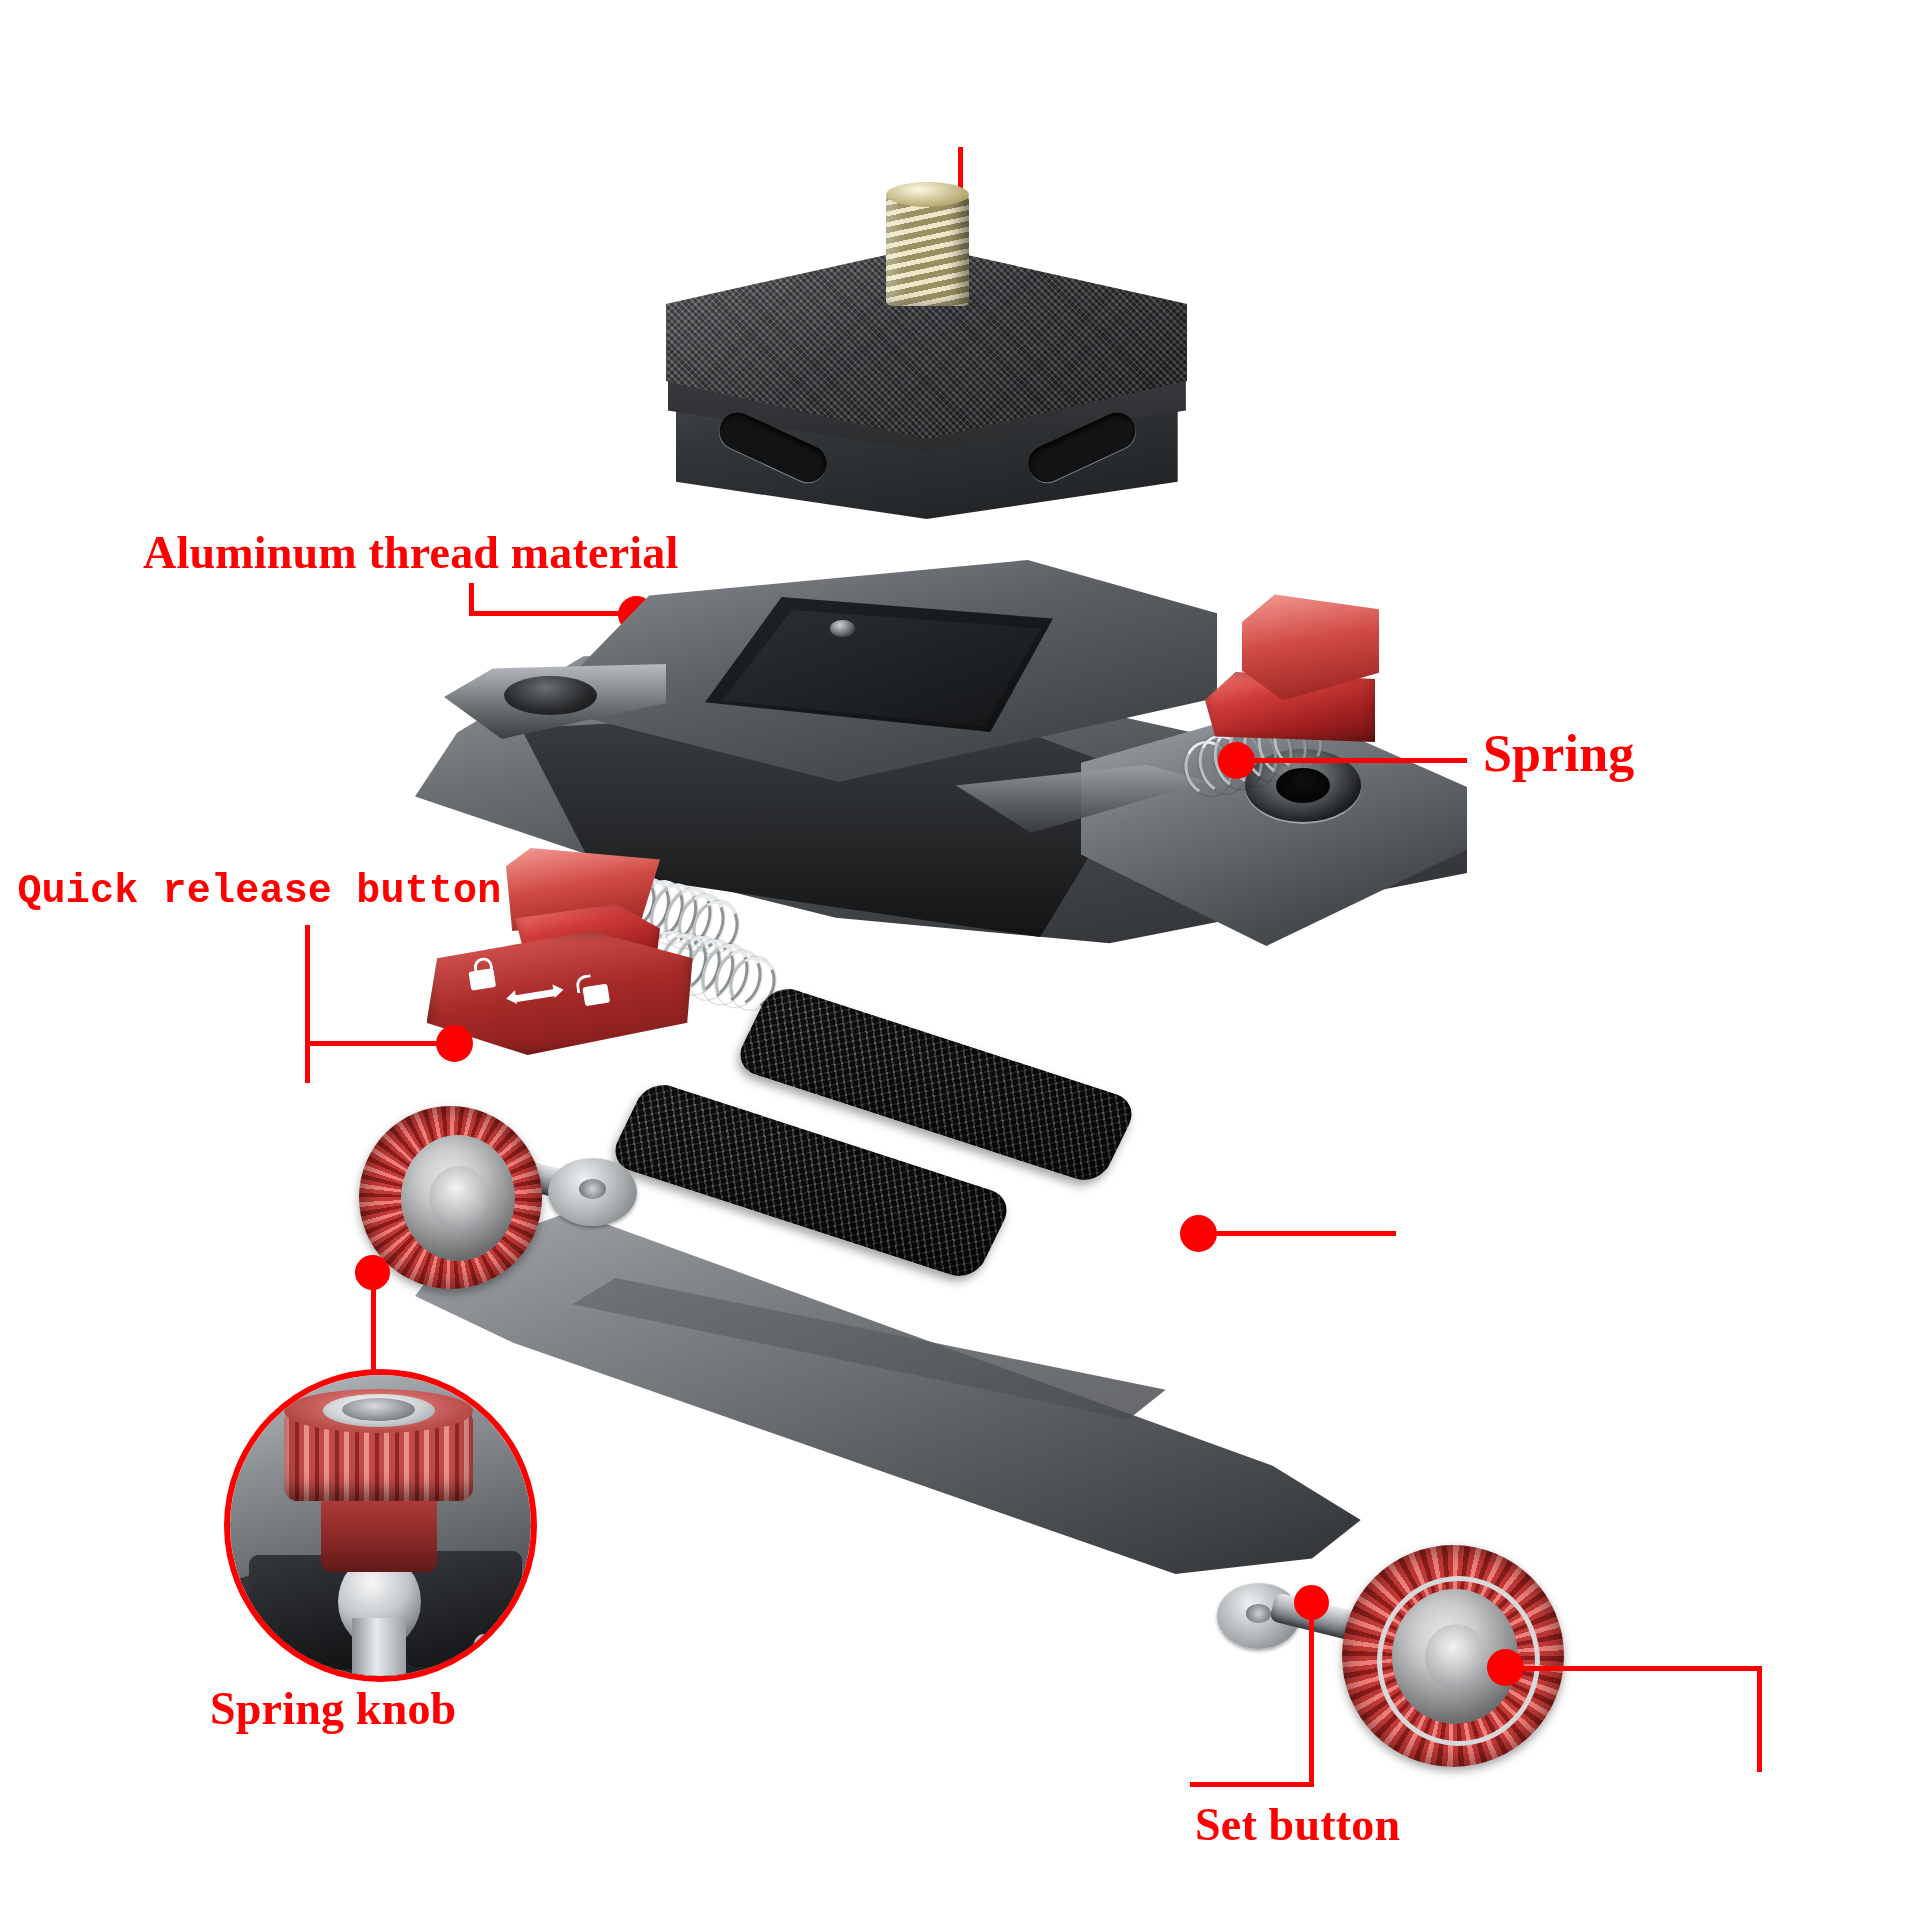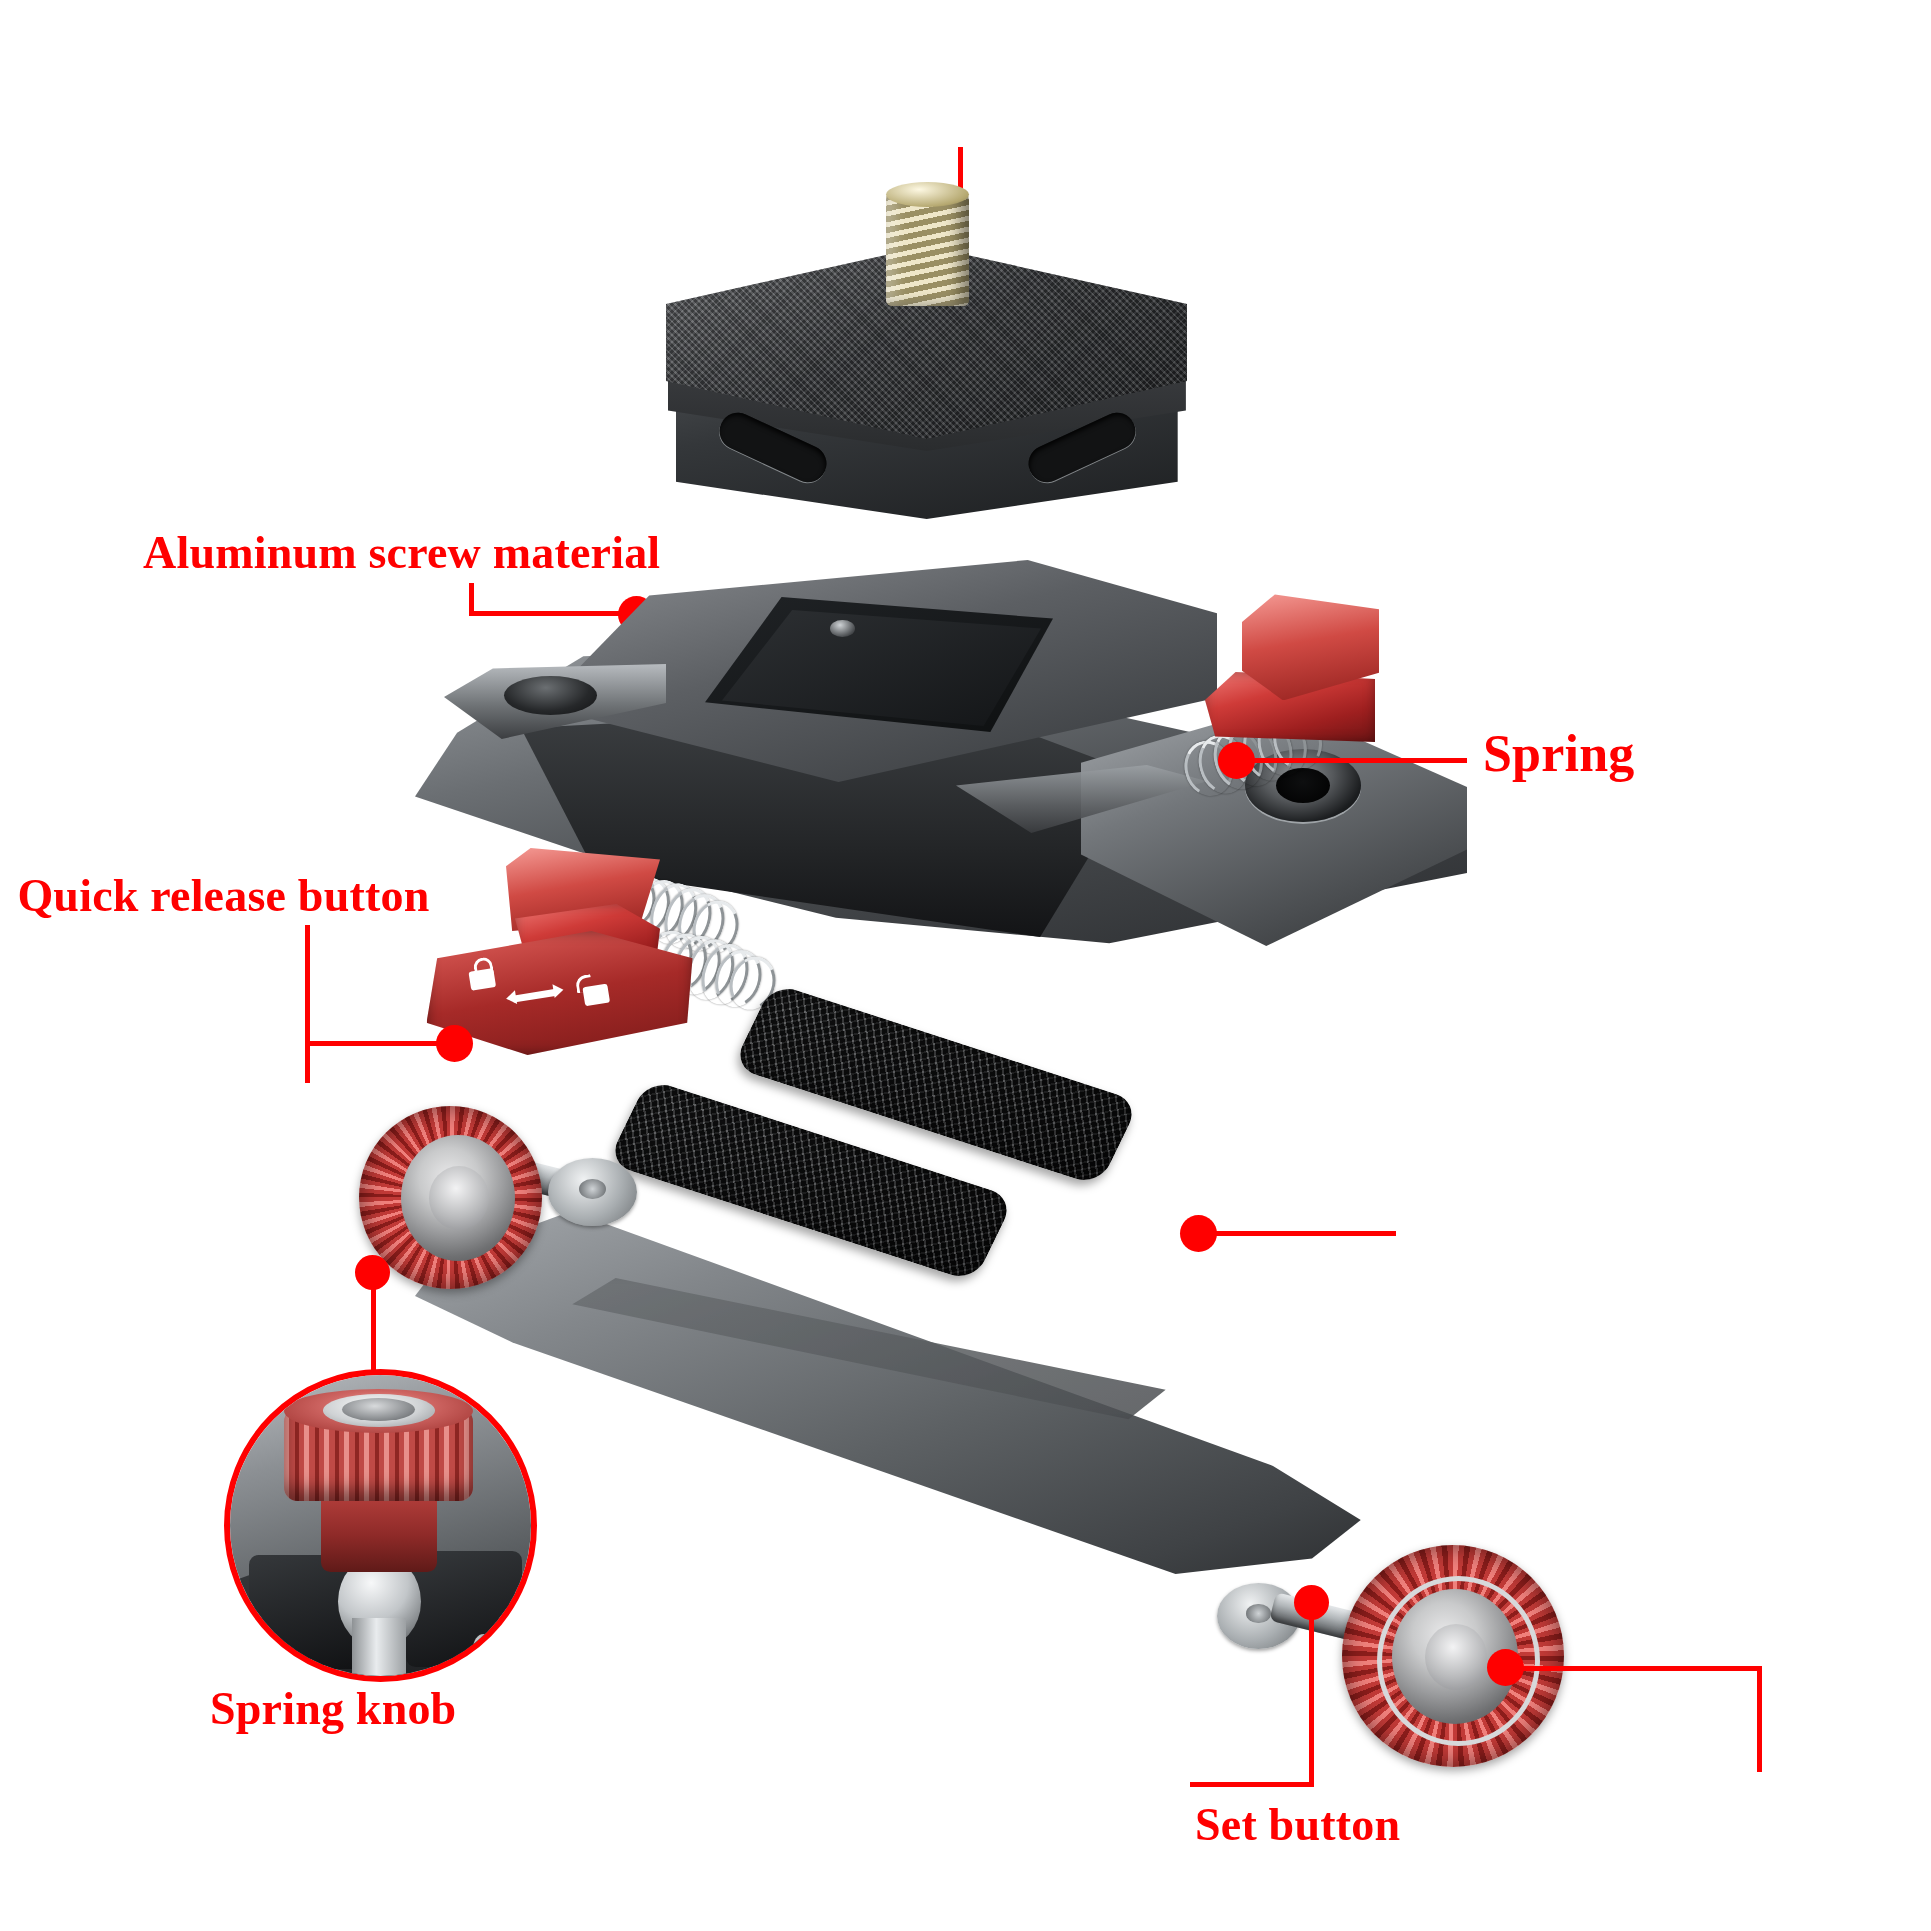--- a/index.html
+++ b/index.html
@@ -199,21 +199,21 @@
     <div class="qr-body"></div>
     <div class="qr-lip"></div>
     <div class="qr-rim"></div>
     <div class="qr-top"></div>
     <div class="qr-slot qr-slotL"></div>
     <div class="qr-slot qr-slotR"></div>
     <div class="screw"></div>
     <div class="screw-top"></div>
   </div>
 
-  <div class="label" style="left:143px;top:526px;font-size:46px;">Aluminum screw material</div>
+  <div class="label" style="left:143px;top:526px;font-size:46px;">Aluminum thread material</div>
   <div class="lead-v" style="left:469px;top:583px;height:33px;"></div>
   <div class="lead-h" style="left:469px;top:611px;width:166px;"></div>
   <div class="dot" style="left:618px;top:596px;width:37px;height:37px;"></div>
 
   <div class="part" id="clamp">
     <div class="cl-body"></div>
     <div class="cl-front"></div>
     <div class="cl-wing"></div>
     <div class="cl-cshole">
         <i></i>
@@ -283,21 +283,21 @@
       <span class="hL"></span>
         <span class="bar"></span>
         <span class="hR"></span>
     </div>
     <div class="ico-unlock" style="left:162px;top:126px;width:35px;height:33px;transform:rotate(-9deg);">
       <span class="shackle"></span>
         <span class="bodyb"></span>
     </div>
   </div>
 
-  <div class="label" style="left:17.4px;top:869px;font-size:46px;">Quick release button</div>
+  <div class="label" style="left:17.4px;top:869px;font-size:40px;font-family:Liberation Mono, monospace;">Quick release button</div>
   <div class="lead-v" style="left:305px;top:925px;height:158px;"></div>
   <div class="lead-h" style="left:305px;top:1041px;width:145px;"></div>
   <div class="dot" style="left:436px;top:1025px;width:37px;height:37px;"></div>
 
   <div class="pad" style="left:743px;top:1038px;width:386px;height:93px;transform:rotate(18deg) skewX(-8deg);"></div>
   <div class="pad" style="left:618px;top:1134px;width:386px;height:93px;transform:rotate(18deg) skewX(-8deg);"></div>
 
   <div class="dot" style="left:1180px;top:1215px;width:37px;height:37px;"></div>
   <div class="lead-h" style="left:1213px;top:1231px;width:183px;"></div>
 

